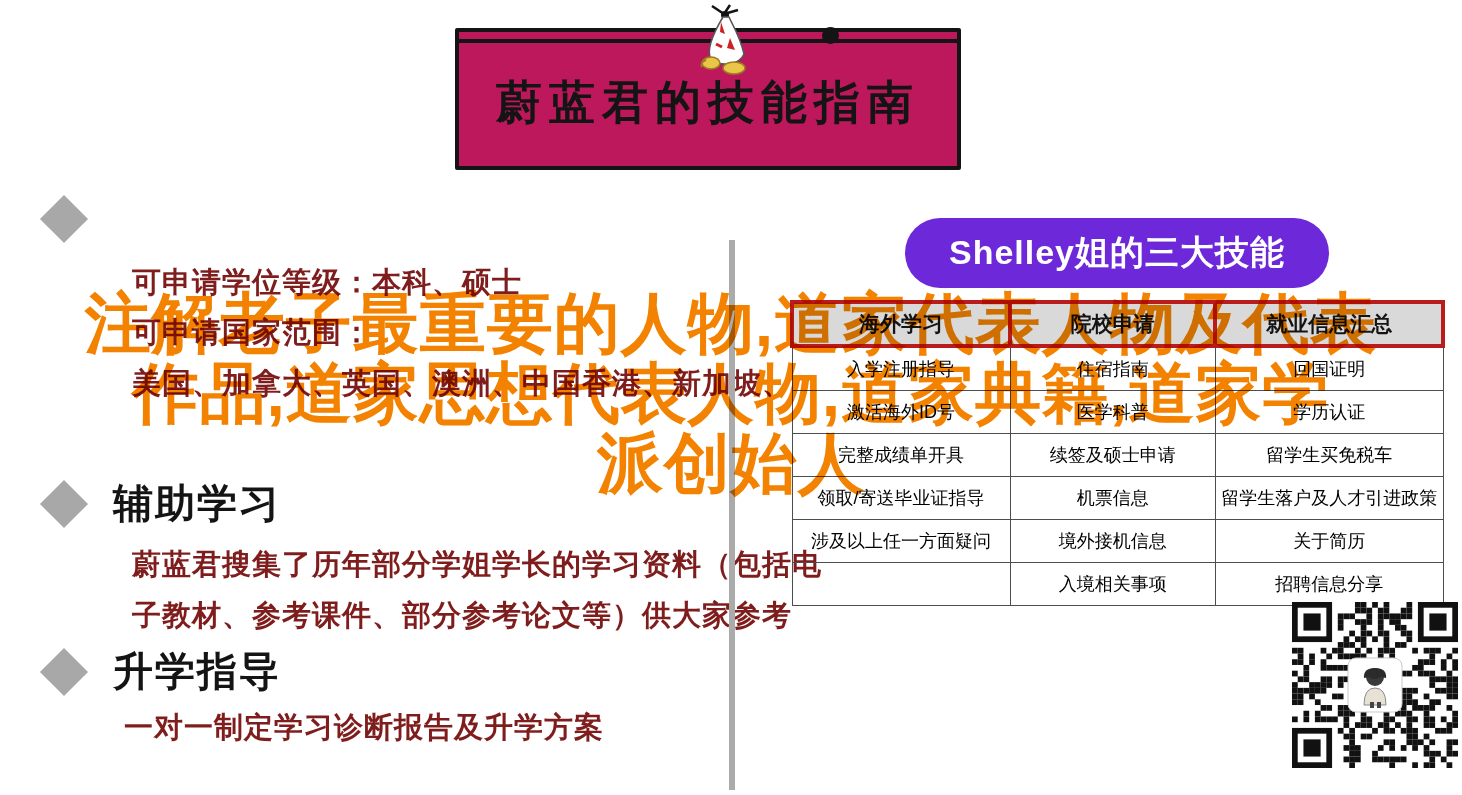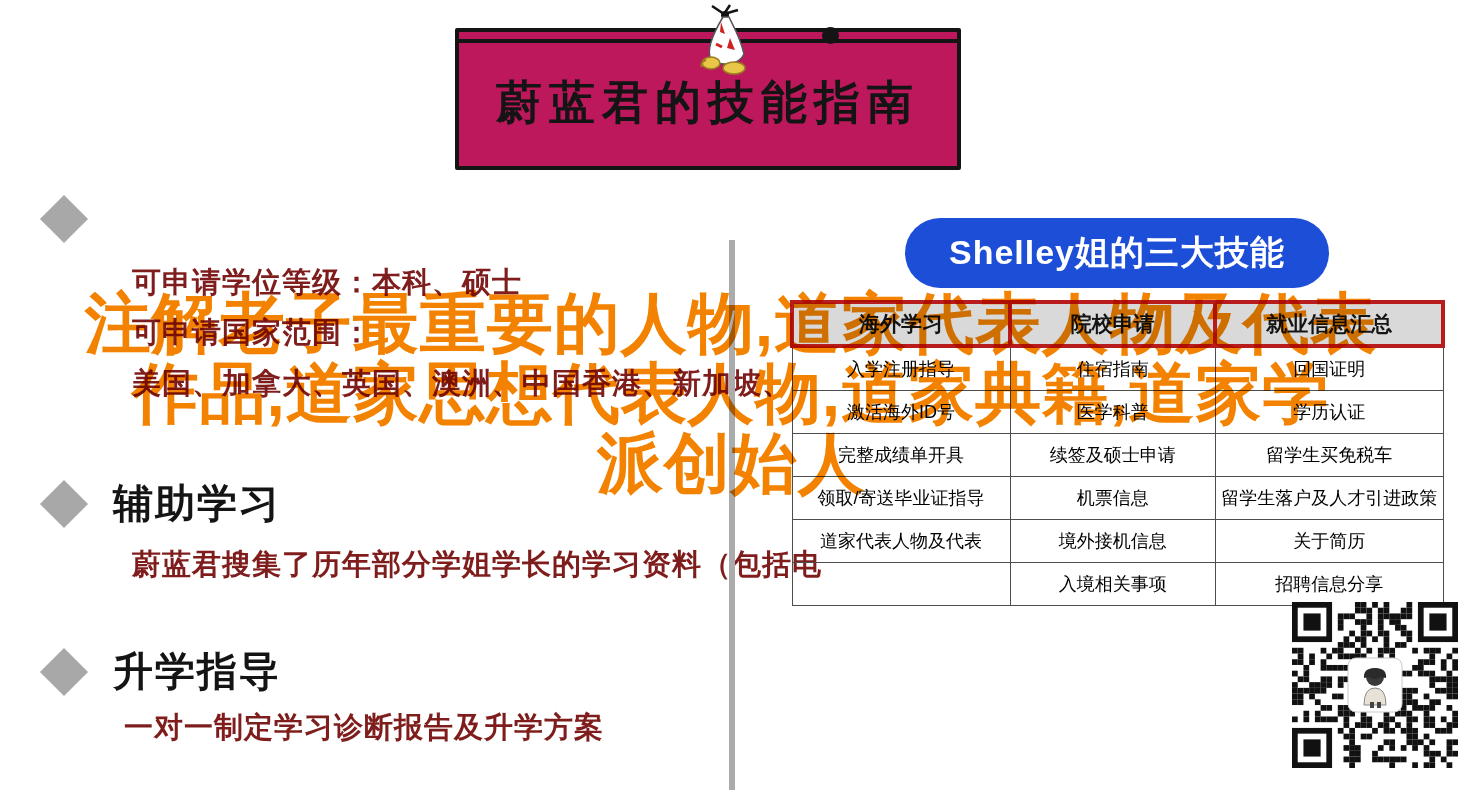--- a/index.html
+++ b/index.html
@@ -20,21 +20,21 @@
   .diamond{position:absolute;width:34px;height:34px;background:#A8A8A8;transform:rotate(45deg);}
   .sec-heading{position:absolute;font-size:40px;font-weight:900;letter-spacing:2px;color:#141414;}
   .sec-line{position:absolute;font-size:29px;font-weight:600;letter-spacing:1px;color:#7f1d1d;
             white-space:nowrap;margin-left:19px;}
 
   
   .divider{position:absolute;left:729px;top:240px;width:6px;height:550px;background:#ABABAB;}
 
   
   .skill-badge{position:absolute;left:905px;top:218px;width:424px;height:70px;
-               background:#1d4ed8;border-radius:35px;display:flex;align-items:center;
+               background:#6d28d9;border-radius:35px;display:flex;align-items:center;
                justify-content:center;color:#fff;font-size:34px;font-weight:800;letter-spacing:1px;}
   .skills-table{position:absolute;left:790px;top:300px;width:655px;border-collapse:collapse;
                 table-layout:fixed;}
   .skills-table th{background:#D9D9D9;font-size:21px;font-weight:700;height:38px;
                    border:4px solid #b91c1c;color:#141414;}
   .skills-table td{font-size:18px;font-weight:500;height:42px;text-align:center;
                    border:1px solid #4d4d4d;color:#000000;padding:0 4px;overflow:hidden;
                    white-space:nowrap;}
   .note-text{position:absolute;left:788px;top:640px;width:500px;font-size:27px;font-weight:600;
              line-height:47px;color:#1a1a1a;}
@@ -70,20 +70,21 @@
   </div>
 
   <div class="diamond" style="left:47px;top:202px;"></div>
   <div class="sec-line" style="left:113px;top:263px;">可申请学位等级：本科、硕士</div>
   <div class="sec-line" style="left:113px;top:313px;">可申请国家范围：</div>
   <div class="sec-line" style="left:113px;top:364px;">美国、加拿大、英国、澳洲、中国香港、新加坡、</div>
 
   <div class="diamond" style="left:47px;top:487px;"></div>
   <div class="sec-heading" style="left:113px;top:476px;">辅助学习</div>
   <div class="sec-line" style="left:113px;top:545px;">蔚蓝君搜集了历年部分学姐学长的学习资料（包括电</div>
+  <div class="sec-line" style="left:113px;top:596px;">子教材、参考课件、部分参考论文等）供大家参考</div>
 
   <div class="diamond" style="left:47px;top:655px;"></div>
   <div class="sec-heading" style="left:113px;top:644px;">升学指导</div>
   <div class="sec-line" style="left:105px;top:708px;">一对一制定学习诊断报告及升学方案</div>
 
   <div class="divider"></div>
 
   <div class="skill-badge">Shelley姐的三大技能</div>
 
   <table class="skills-table">
@@ -109,21 +110,21 @@
           <td>完整成绩单开具</td>
           <td>续签及硕士申请</td>
           <td>留学生买免税车</td>
         </tr>
         <tr>
           <td>领取/寄送毕业证指导</td>
           <td>机票信息</td>
           <td>留学生落户及人才引进政策</td>
         </tr>
         <tr>
-          <td>道家代表人物及代表</td>
+          <td>涉及以上任一方面疑问</td>
           <td>境外接机信息</td>
           <td>关于简历</td>
         </tr>
         <tr>
           <td></td>
           <td>入境相关事项</td>
           <td>招聘信息分享</td>
         </tr>
       </tbody>
   </table>

